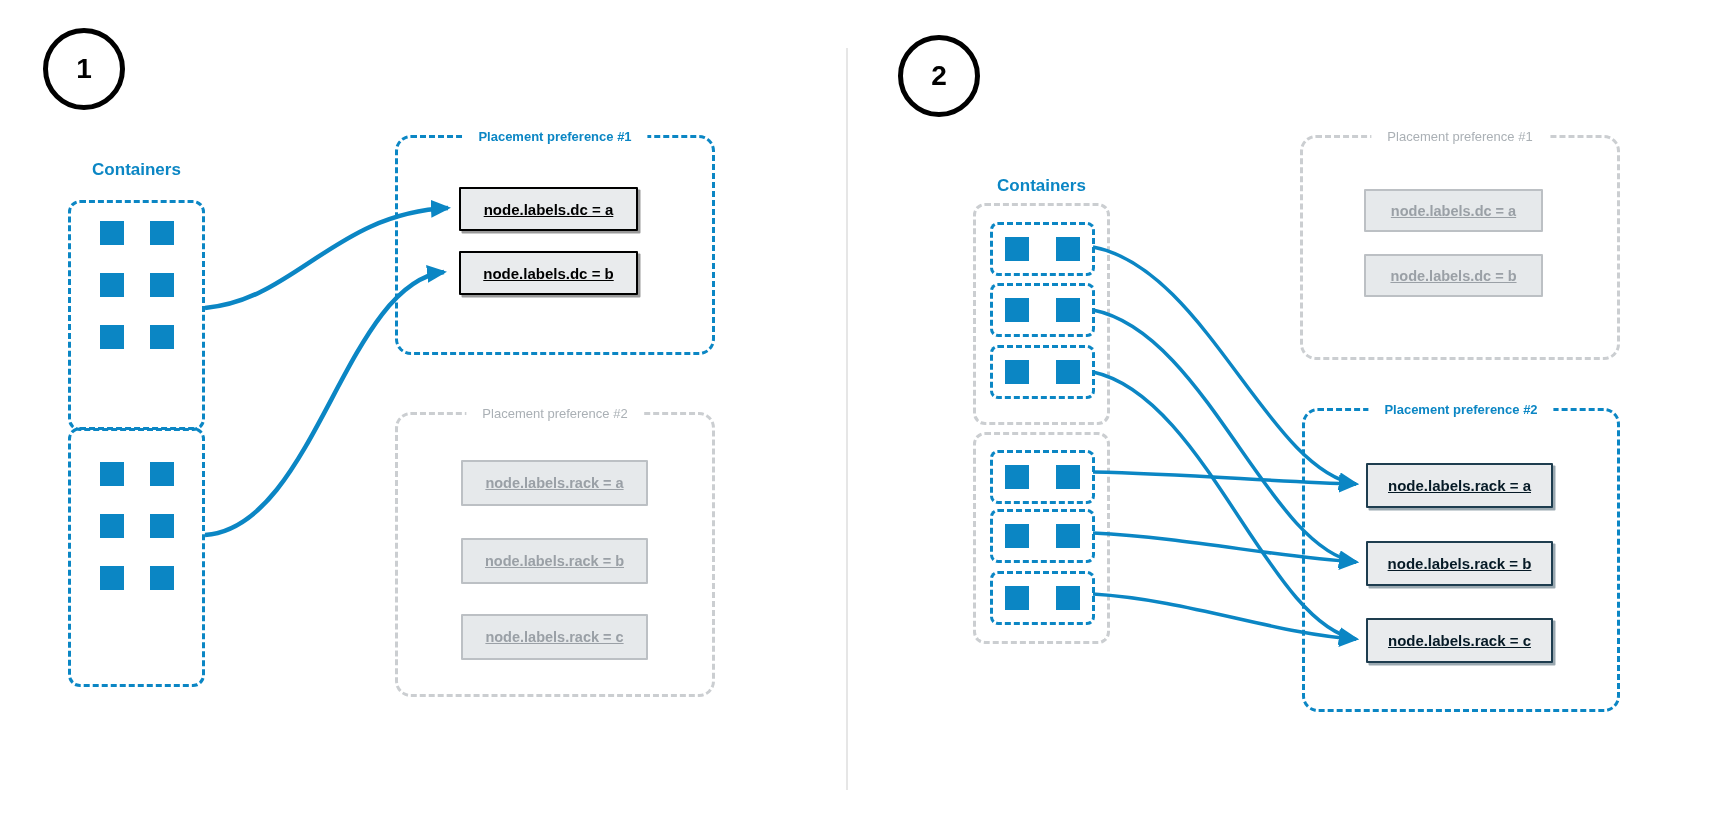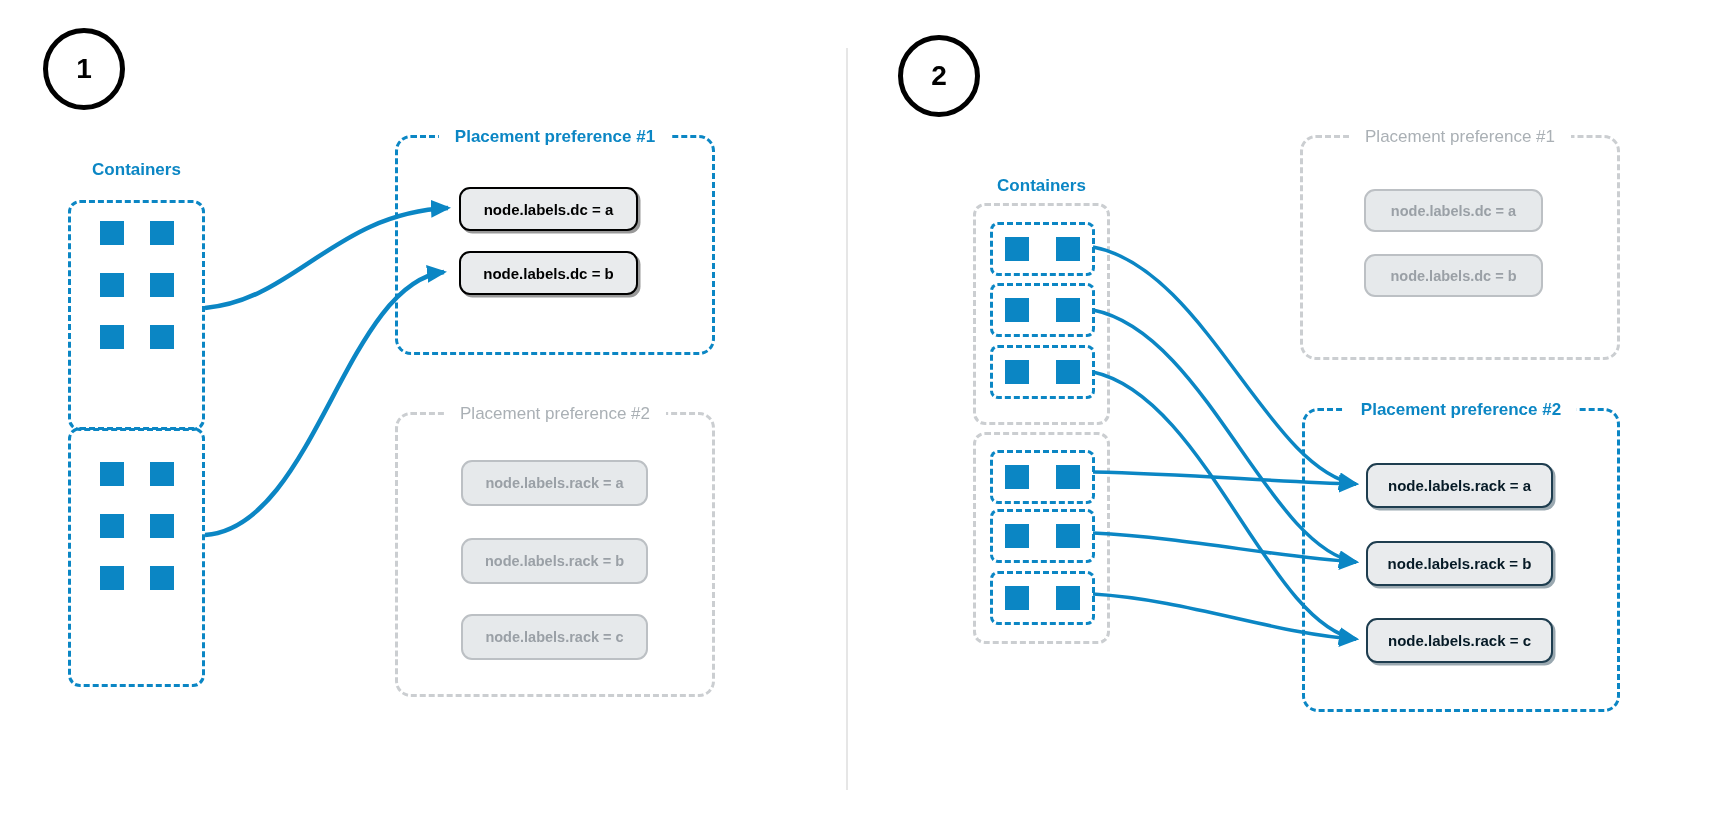--- a/index.html
+++ b/index.html
@@ -38,28 +38,28 @@
     position:absolute;border:3px dashed var(--blue);border-radius:8px;
     display:flex;align-items:center;justify-content:center;gap:27px;
   }
   .sq{width:24px;height:24px;background:var(--blue);display:block;}
 
   .pref-box{position:absolute;border-radius:16px;}
   .pref-box.active{border:3px dashed var(--blue);}
   .pref-box.inactive{border:3px dashed var(--gray-dash);}
   .pref-title{
     position:absolute;top:-13px;left:50%;transform:translateX(-50%);
-    background:#fff;padding:0 16px;white-space:nowrap;font-size:17px;line-height:24px;
+    background:#fff;padding:0 16px;white-space:nowrap;font-size:13px;line-height:24px;
   }
   .pref-box.active .pref-title{color:var(--blue);font-weight:700;}
   .pref-box.inactive .pref-title{color:var(--gray-title);font-weight:400;}
 
   .label-box{
     position:absolute;display:flex;align-items:center;justify-content:center;
-    border-radius:11px;font-size:15px;white-space:nowrap;
+    border-radius:1px;font-size:15px;white-space:nowrap;text-decoration:underline;
   }
   .label-box.active-black{
     background:var(--abox-fill);border:2px solid #000;color:#000;font-weight:700;
     box-shadow:2.5px 2.5px 0 rgba(0,0,0,0.40);
   }
   .label-box.active-navy{
     background:var(--abox-fill);border:2px solid var(--navy);color:#061a26;font-weight:700;
     box-shadow:2.5px 2.5px 0 rgba(30,61,79,0.45);
   }
   .label-box.inactive{

